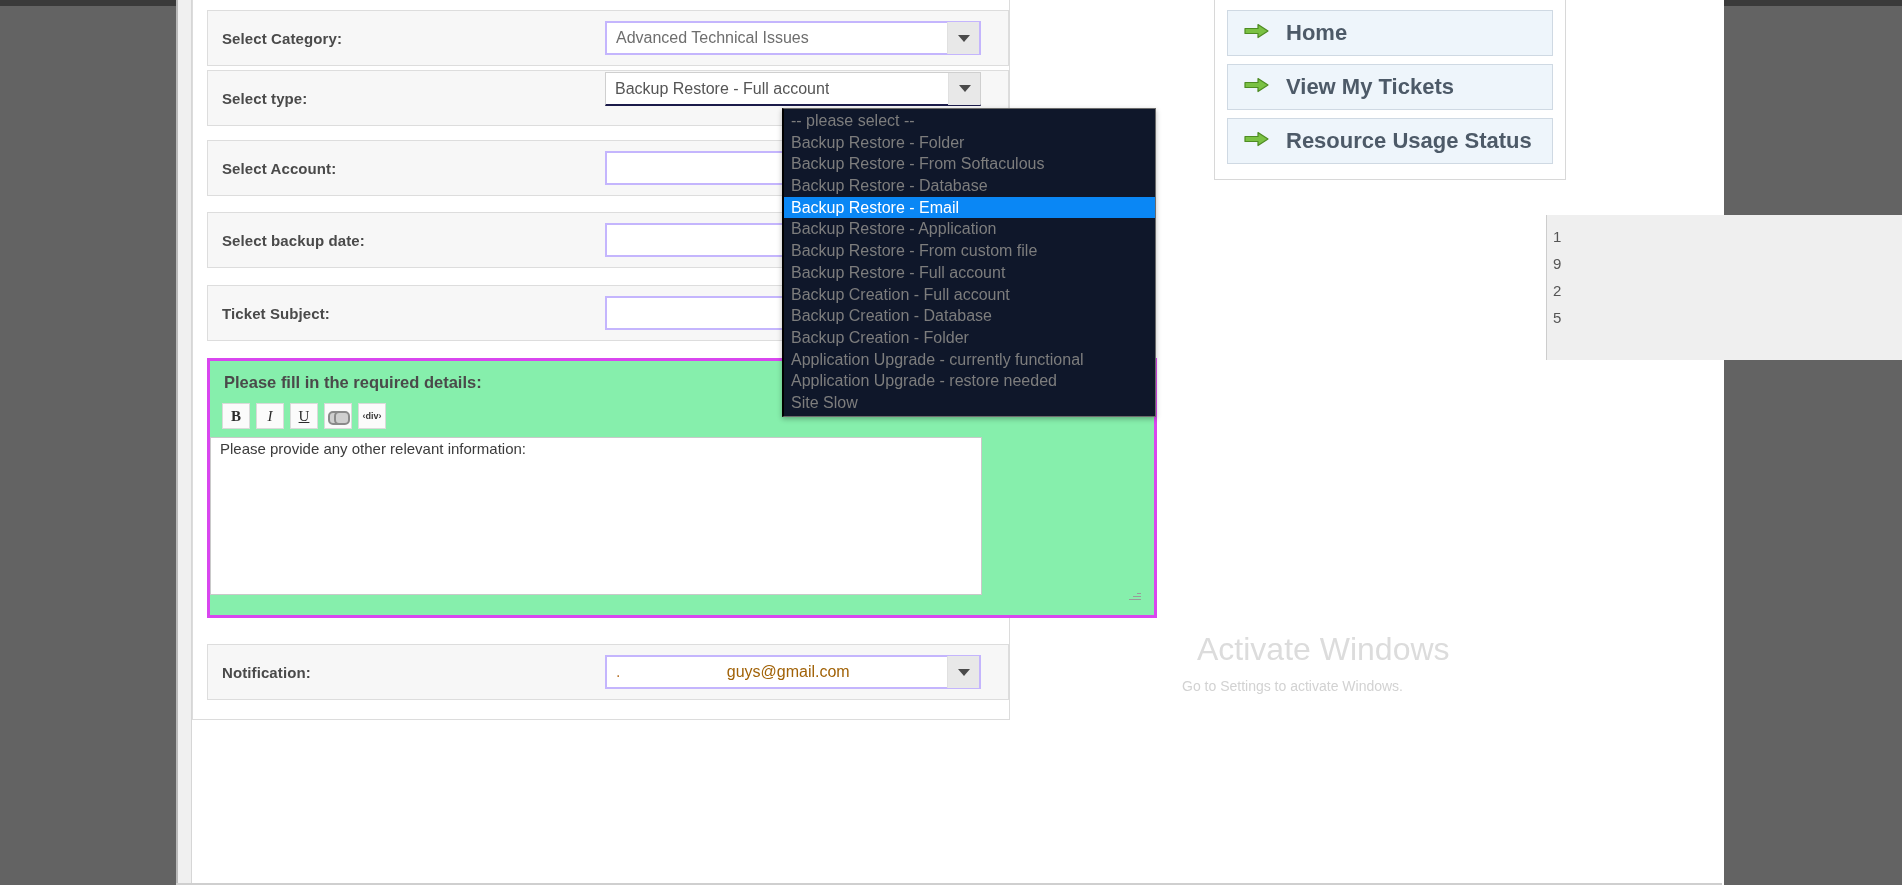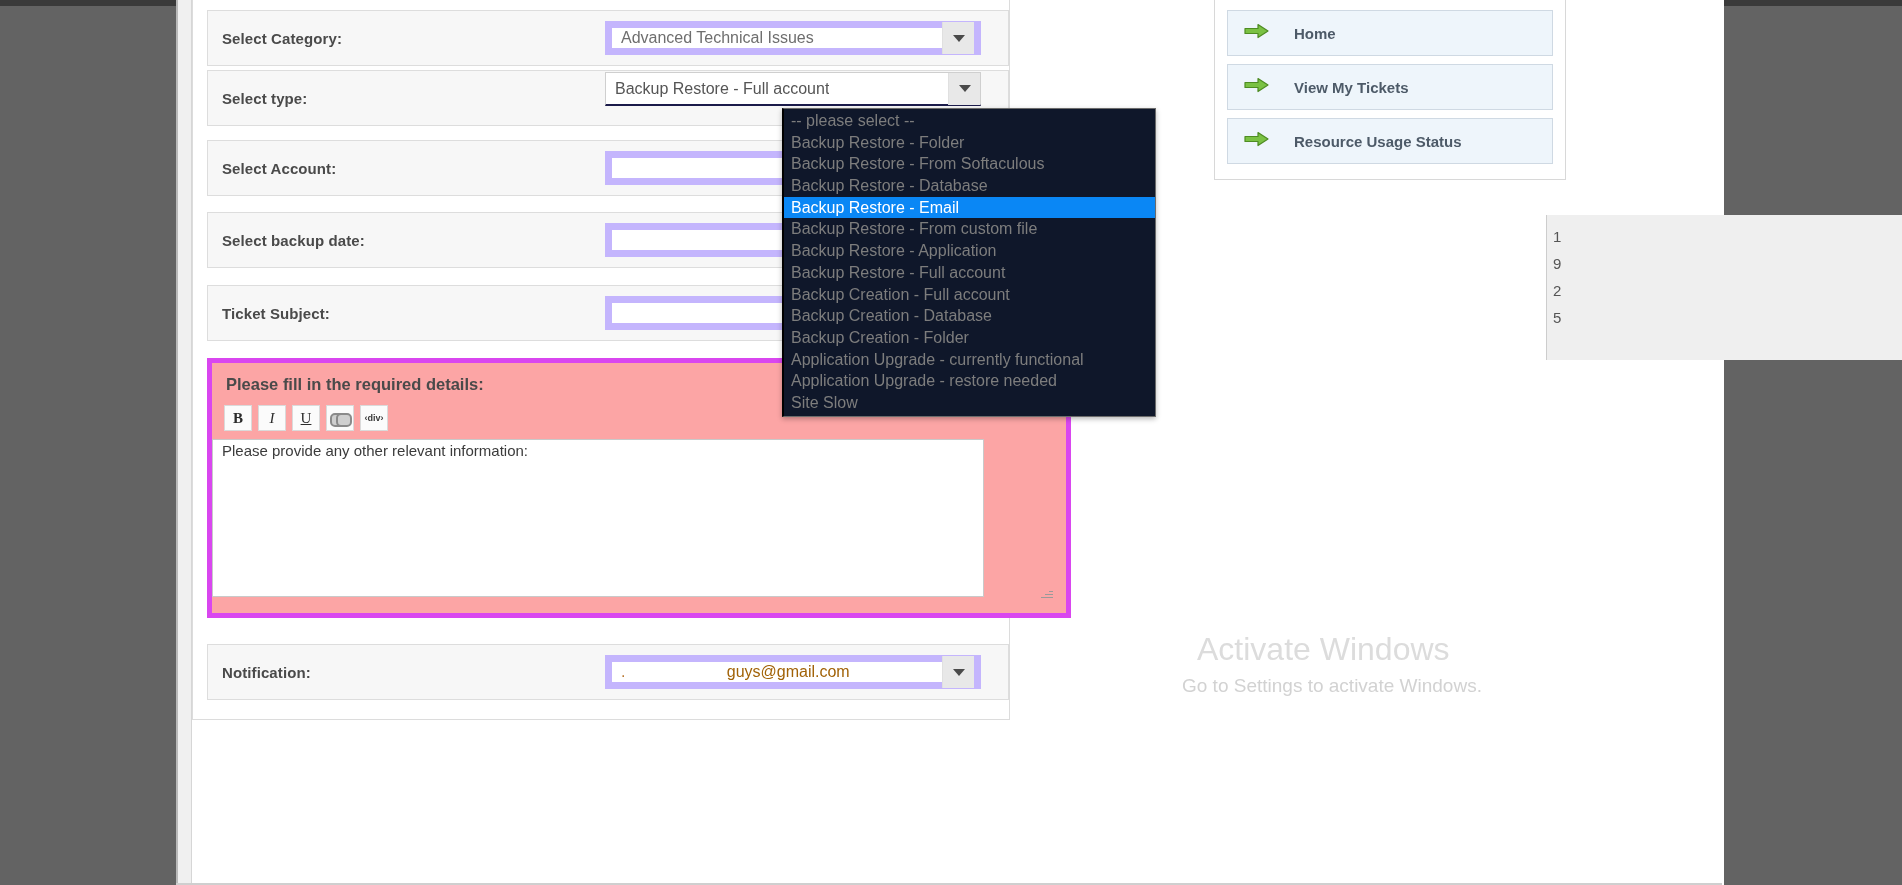--- a/index.html
+++ b/index.html
@@ -72,21 +72,21 @@
     color: #4a4a4a;
     padding-left: 14px;
     letter-spacing: .1px;
     white-space: nowrap;
   }
 
   
   .select-box {
     position: absolute;
     background: #ffffff;
-    border: 7px solid #c4b5fd;
+    border: 2px solid #c4b5fd;
     height: 34px;
     display: flex;
     align-items: center;
     justify-content: space-between;
   }
   .select-value {
     font-size: 16px;
     color: #6e6e6e;
     padding-left: 9px;
     white-space: nowrap;
@@ -135,23 +135,23 @@
   }
   .dd-item.selected {
     background: #0a87f5;
     color: #ffffff;
   }
 
   
   .editor-panel {
     position: absolute;
     left: 14px; top: 435px;
-    width: 864px; height: 186px;
-    background: #fca5a5;
-    border: 5px solid #d946ef;
+    width: 950px; height: 186px;
+    background: #86efac;
+    border: 3px solid #d946ef;
   }
   .editor-title {
     position: absolute;
     left: 14px; top: 12px;
     font-size: 16.5px; font-weight: bold; color: #4a4a4a;
   }
   .toolbar {
     position: absolute;
     left: 12px; top: 42px;
     display: flex; gap: 6px;
@@ -220,24 +220,24 @@
   .nav-item {
     height: 46px;
     background: #eef5fb;
     border: 1px solid #cfd9e3;
     margin-bottom: 8px;
     display: flex;
     align-items: center;
     padding-left: 16px;
   }
   .nav-label {
-    font-size: 15px;
+    font-size: 22px;
     font-weight: bold;
     color: #4d5a68;
-    margin-left: 24px;
+    margin-left: 16px;
     white-space: nowrap;
   }
   .arrow-icon { flex: 0 0 26px; }
 
   
   .right-panel {
     position: absolute;
     left: 1546px; top: 215px;
     width: 356px; height: 145px;
     background: #efefef;
@@ -261,21 +261,21 @@
     pointer-events: none;
   }
   .wm-title {
     font-size: 32px;
     line-height: 42px;
     color: #dcdcdc;
     white-space: nowrap;
     margin-left: 15px;
   }
   .wm-sub {
-    font-size: 19px;
+    font-size: 14px;
     line-height: 32px;
     color: #d2d2d2;
     white-space: nowrap;
   }
 
   
   .bottom-edge {
     position: absolute;
     left: 176px; top: 883px;
     width: 1546px; height: 2px;
@@ -376,22 +376,22 @@
         </div>
 
       </div>
 
       <div class="dropdown">
         <div class="dd-item">-- please select --</div>
         <div class="dd-item">Backup Restore - Folder</div>
         <div class="dd-item">Backup Restore - From Softaculous</div>
         <div class="dd-item">Backup Restore - Database</div>
         <div class="dd-item selected">Backup Restore - Email</div>
+        <div class="dd-item">Backup Restore - Application</div>
         <div class="dd-item">Backup Restore - From custom file</div>
-        <div class="dd-item">Backup Restore - Application</div>
         <div class="dd-item">Backup Restore - Full account</div>
         <div class="dd-item">Backup Creation - Full account</div>
         <div class="dd-item">Backup Creation - Database</div>
         <div class="dd-item">Backup Creation - Folder</div>
         <div class="dd-item">Application Upgrade - currently functional</div>
         <div class="dd-item">Application Upgrade - restore needed</div>
         <div class="dd-item">Site Slow</div>
       </div>
 
       <div class="sidebar">

